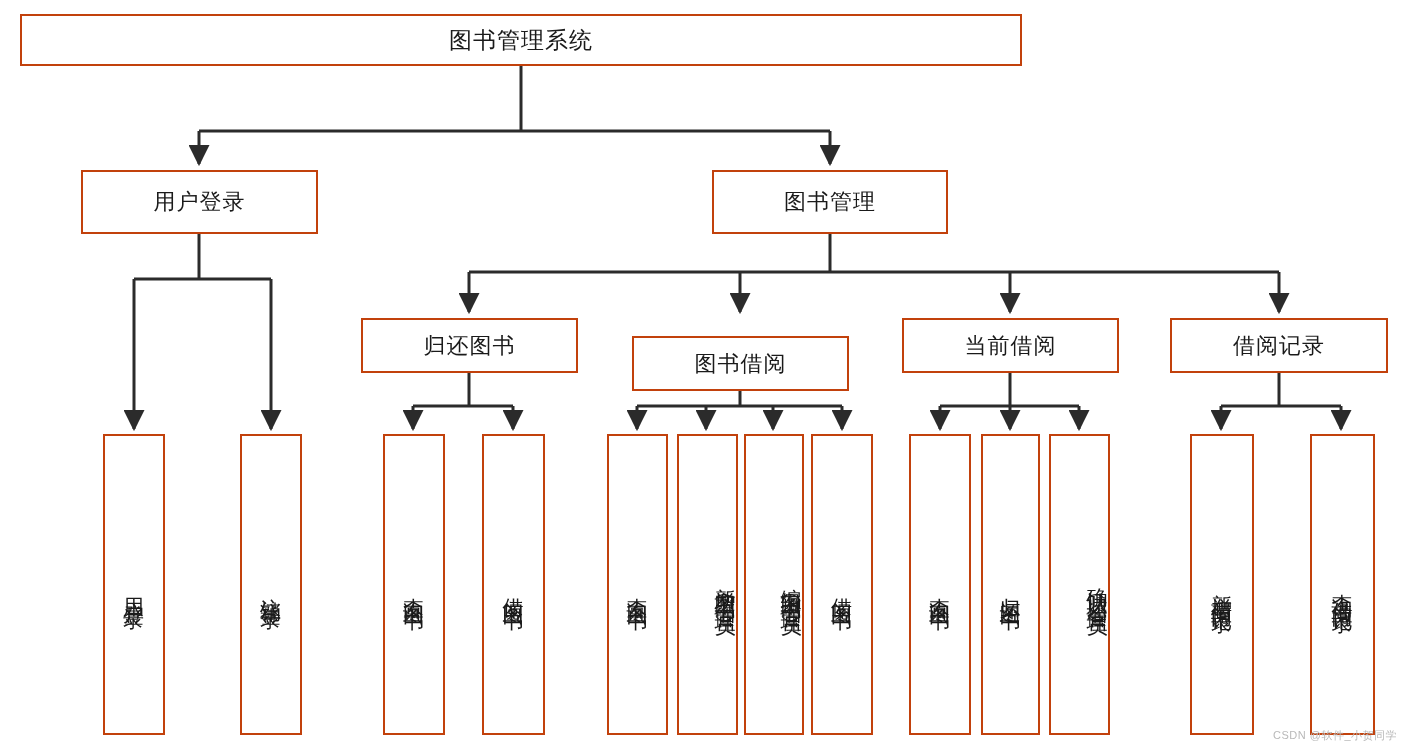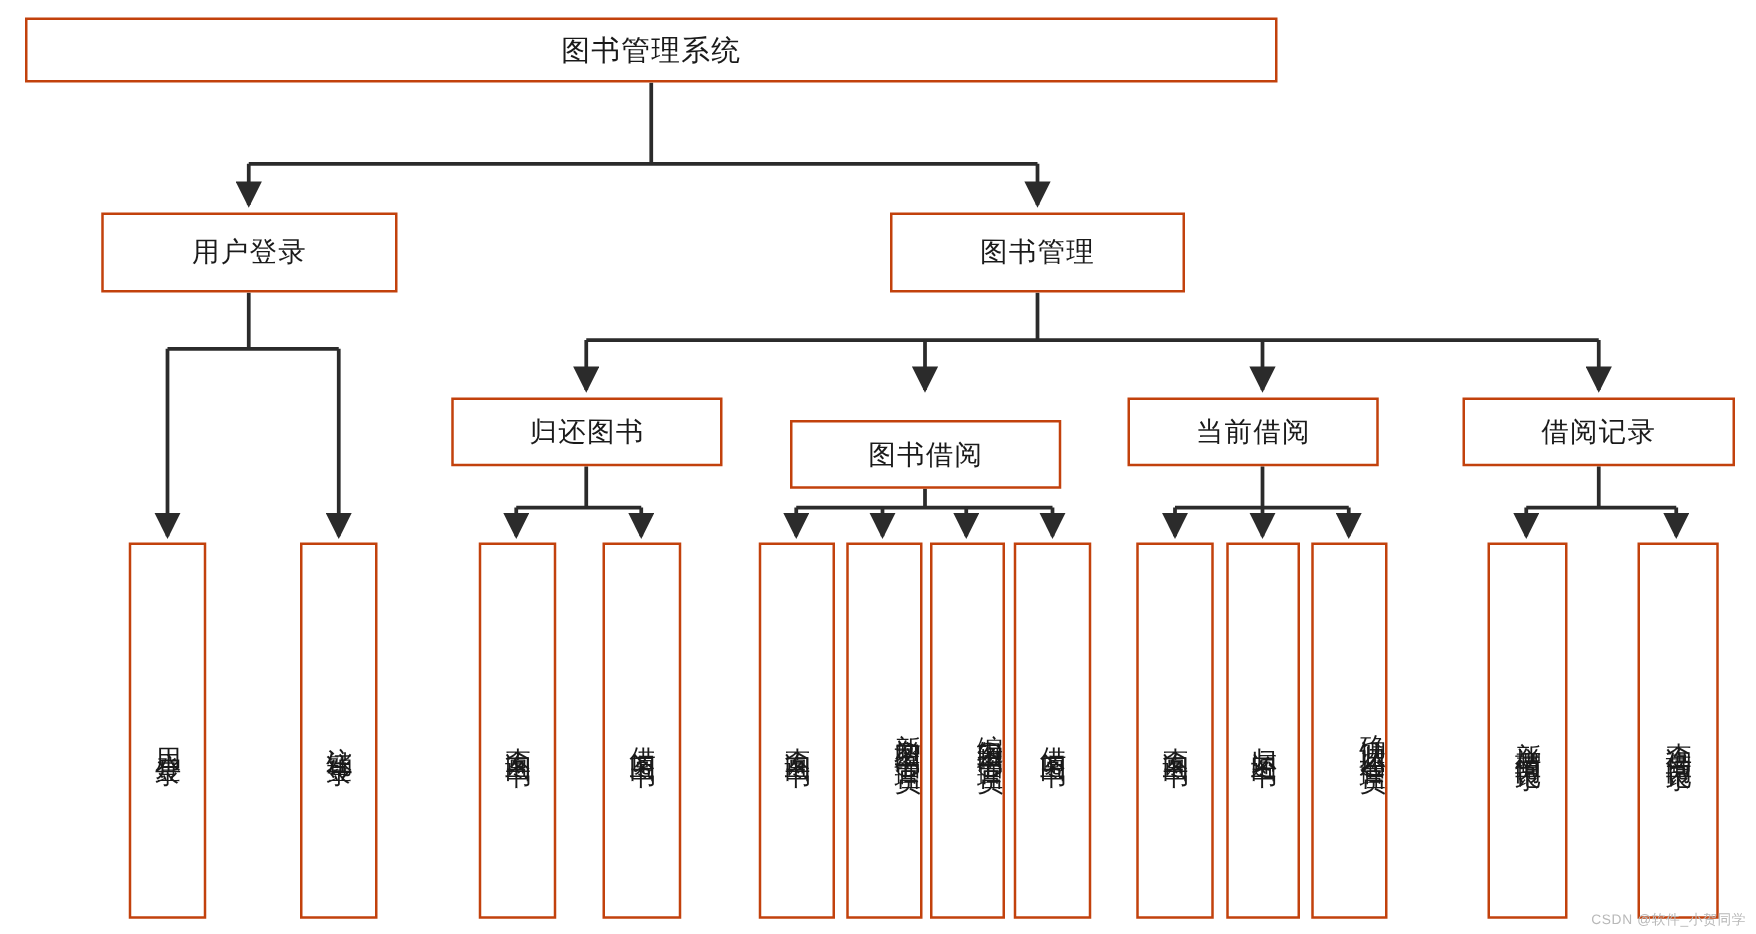--- a/index.html
+++ b/index.html
@@ -105,21 +105,21 @@
   <div class="node node-h" style="left:712px;top:170px;width:236px;height:64px;">
     <span>图书管理</span>
   </div>
 
   <div class="node node-h" style="left:361px;top:318px;width:217px;height:55px;">
     <span>归还图书</span>
   </div>
   <div class="node node-h" style="left:632px;top:336px;width:217px;height:55px;">
     <span>图书借阅</span>
   </div>
-  <div class="node node-h" style="left:902px;top:318px;width:201px;height:55px;">
+  <div class="node node-h" style="left:902px;top:318px;width:217px;height:55px;">
     <span>当前借阅</span>
   </div>
   <div class="node node-h" style="left:1170px;top:318px;width:218px;height:55px;justify-content:center;">
     <span>借阅记录</span>
   </div>
 
   <div class="node node-v center-v" style="left:103px;top:434px;width:62px;height:301px;">
     <span>用户登录</span>
   </div>
   <div class="node node-v center-v" style="left:240px;top:434px;width:62px;height:301px;">

